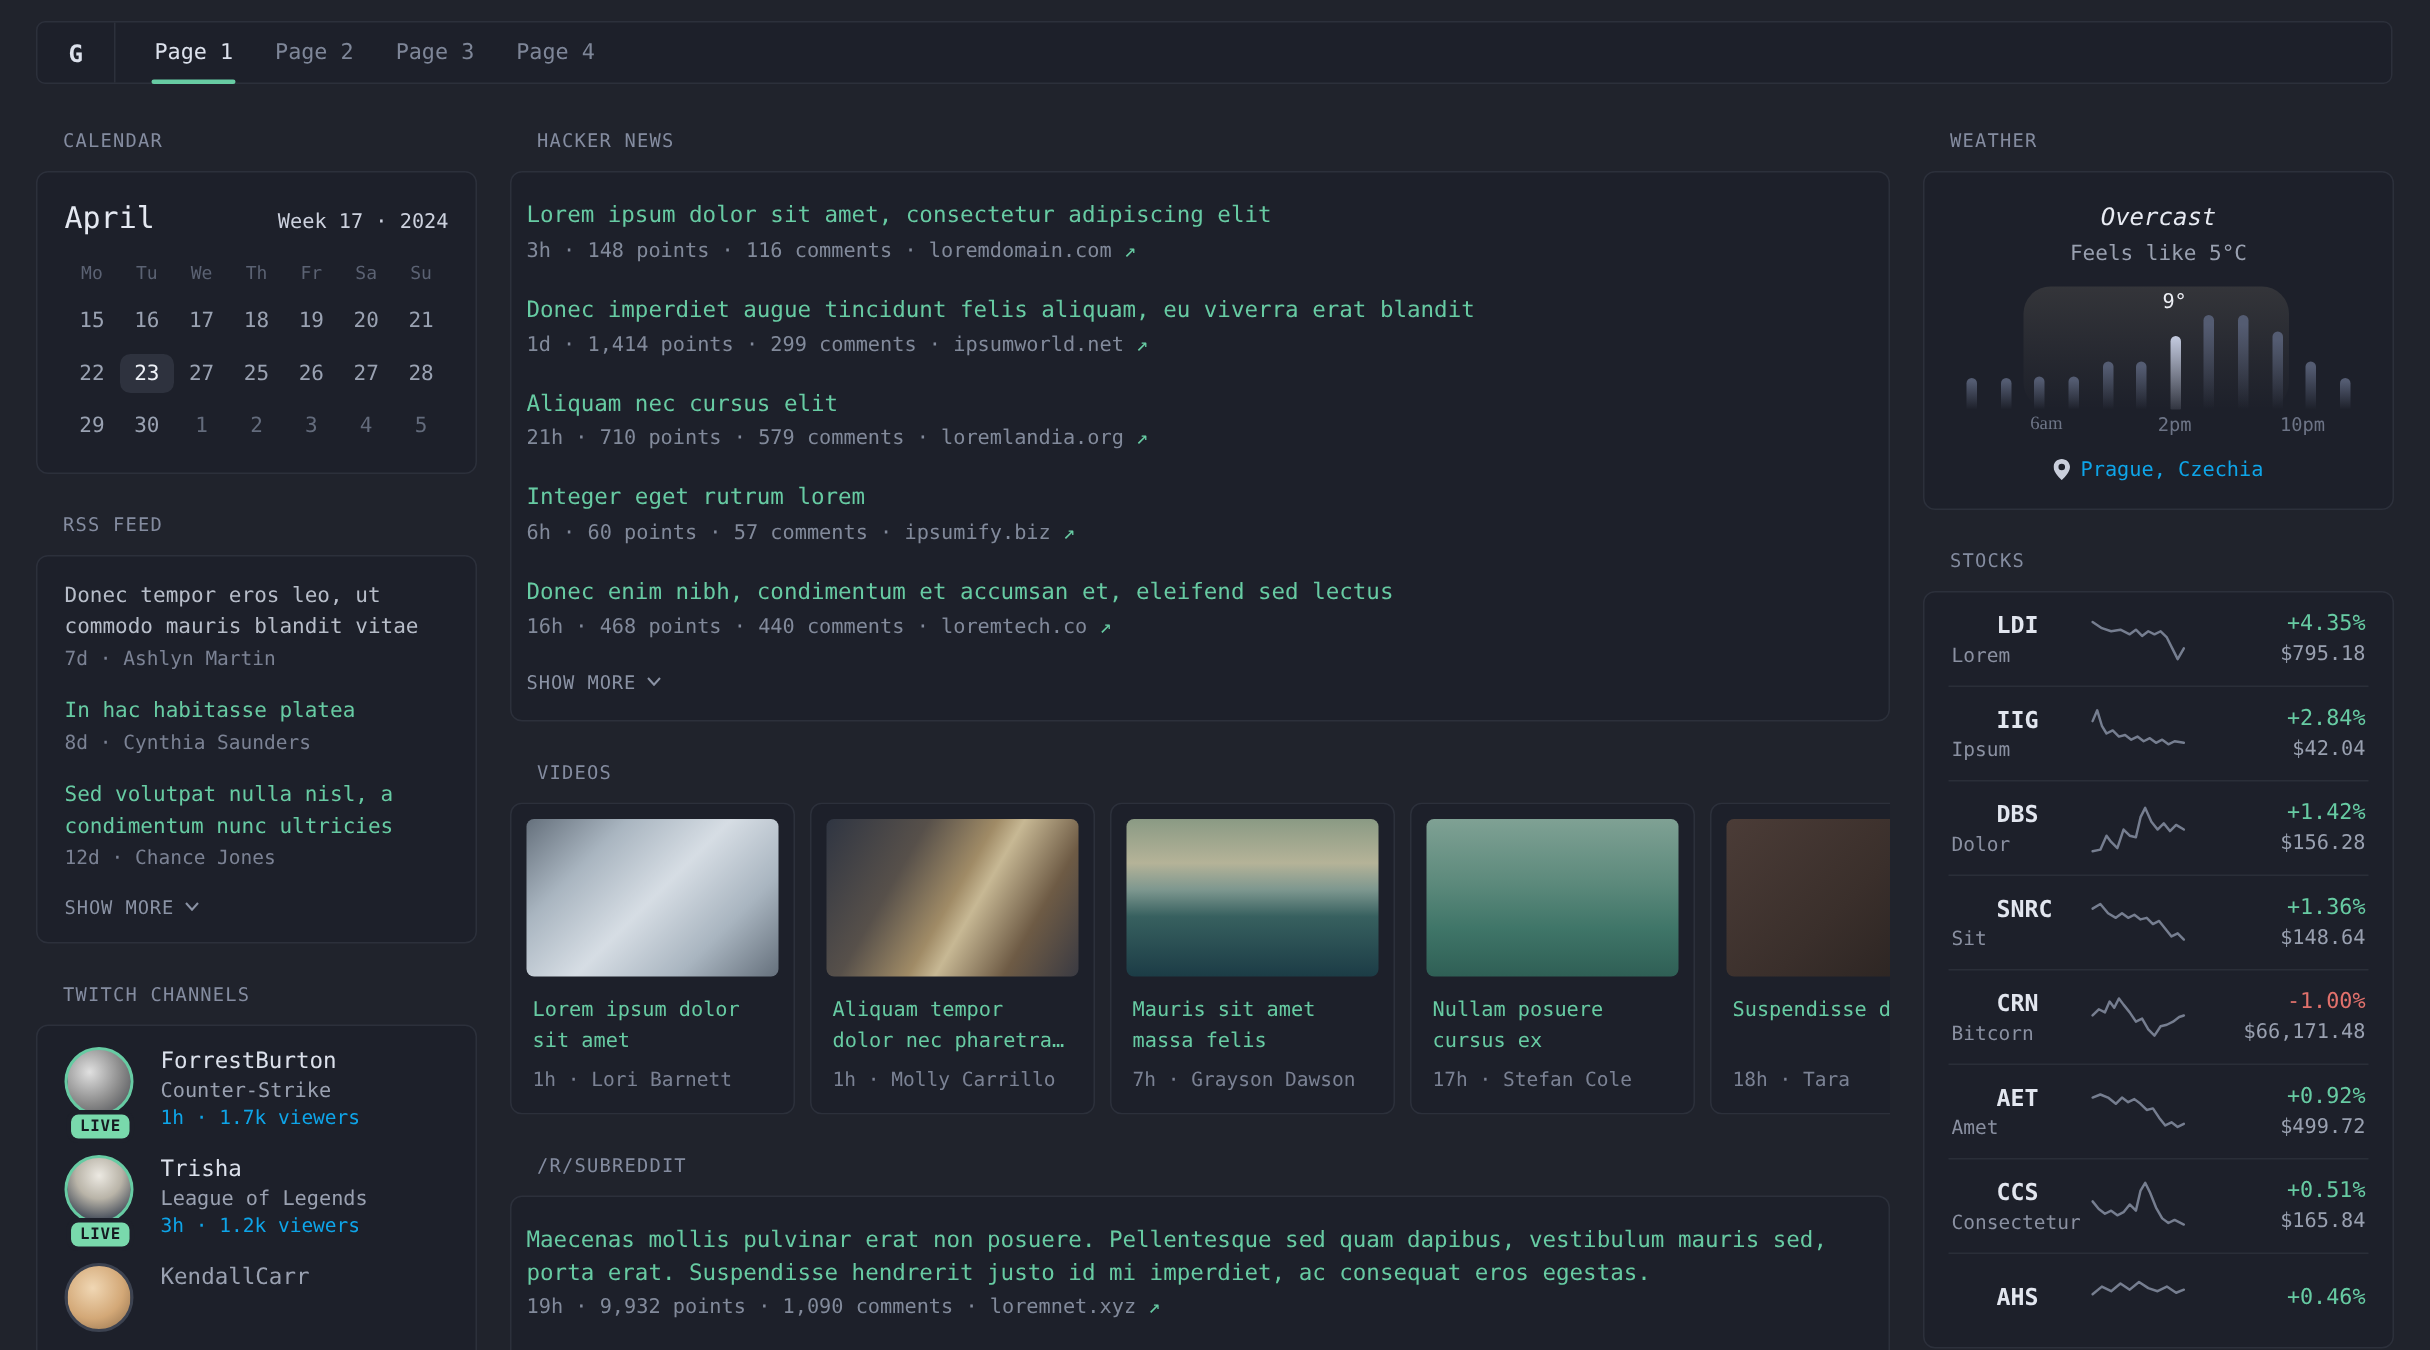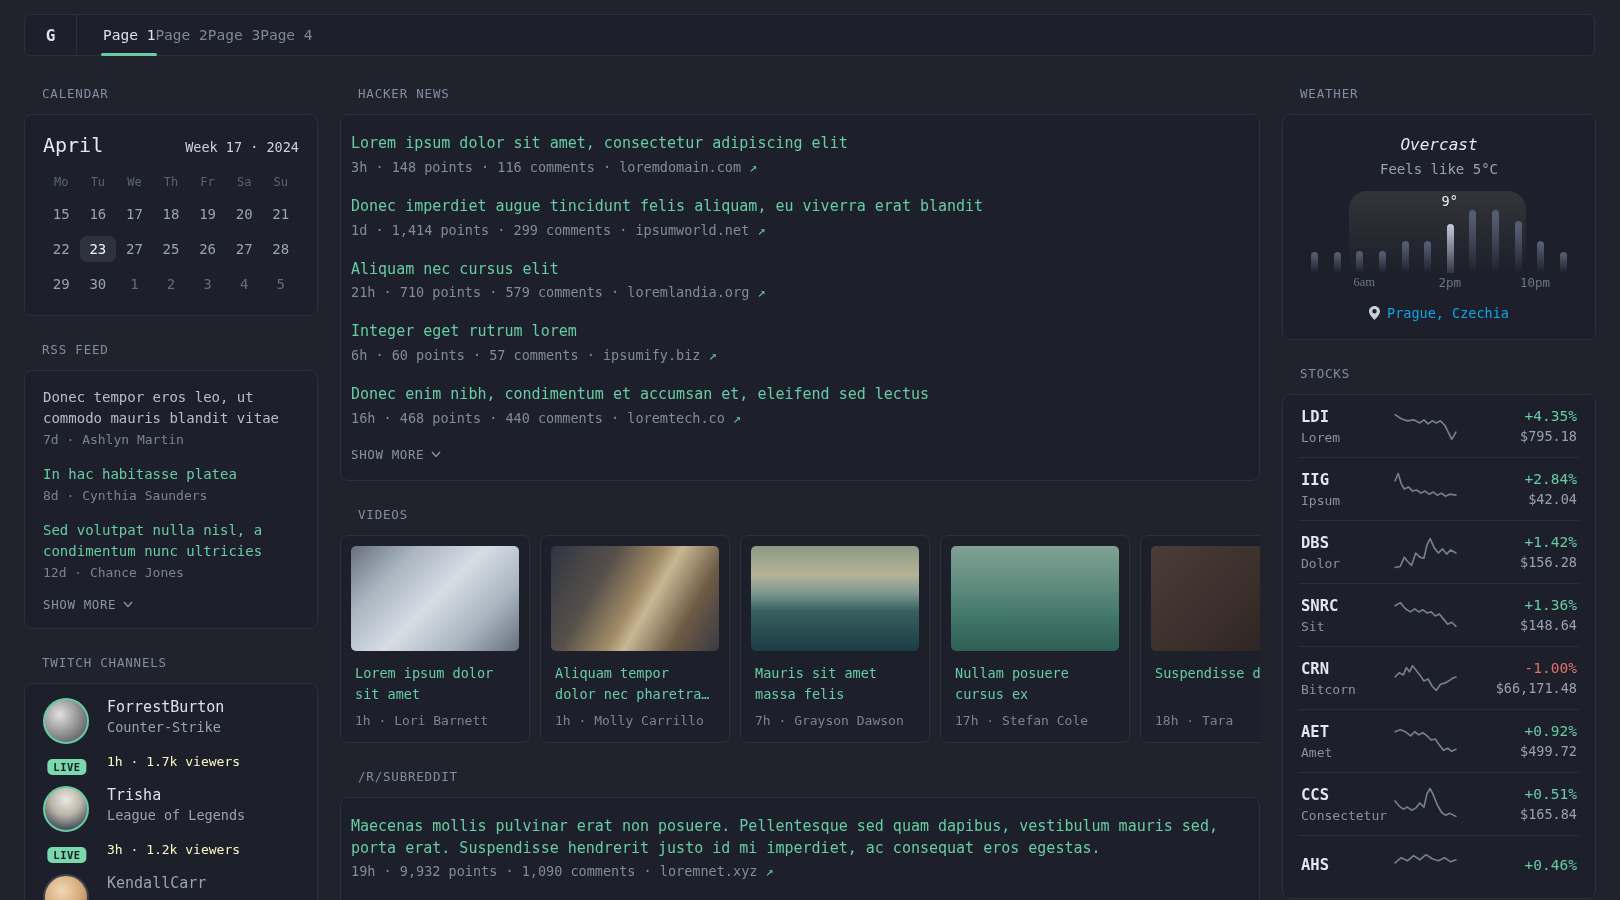--- a/index.html
+++ b/index.html
@@ -23,21 +23,21 @@
     position:relative;
   }
   
   .nav{
     position:absolute;left:24px;top:14px;right:25px;height:42px;
     background:var(--card);border:1px solid var(--border);border-radius:6px;
     display:flex;align-items:stretch;
   }
   .nav-logo{width:52px;display:flex;align-items:center;justify-content:center;
     border-right:1px solid var(--border);color:var(--txt-bright);font-size:16px;font-weight:bold;}
-  .nav-tabs{display:flex;align-items:stretch;padding-left:26px;}
+  .nav-tabs{display:flex;align-items:stretch;gap:28px;padding-left:26px;}
   .tab{display:flex;align-items:center;font-size:14.5px;color:#7e8698;position:relative;cursor:pointer;}
   .tab.active{color:var(--txt-bright);}
   .tab.active::after{content:"";position:absolute;left:-2px;right:-2px;bottom:-1px;height:3px;
     background:var(--green);border-radius:2px;}
   
   .columns{position:absolute;top:72px;left:24px;right:24px;display:flex;gap:22px;}
   .col-left{width:294px;flex:none;}
   .col-mid{width:920px;flex:none;}
   .col-right{flex:1;min-width:0;}
   .section{margin-bottom:26px;}
@@ -69,21 +69,21 @@
   .tw-avatar.offline{border-color:#3c4250;}
   .av-1{background:radial-gradient(circle at 35% 35%, #e0e0e0, #8a8a8a 55%, #42454c);}
   .av-2{background:radial-gradient(circle at 50% 28%, #ece9e2, #b9b4a8 42%, #4e5560 78%);}
   .av-3{background:radial-gradient(circle at 40% 35%, #f0d7b4, #d3a877 55%, #8a6a48);}
   .live-badge{position:absolute;left:50%;bottom:-6px;transform:translateX(-50%);
     background:#79d9ac;color:#161a21;font-size:10.5px;font-weight:bold;letter-spacing:.5px;
     padding:2px 6px;border-radius:5px;box-shadow:0 0 0 3px var(--card);}
   .tw-name{font-size:15px;color:var(--txt-bright);}
   .tw-name.offline{color:#9aa1b1;}
   .tw-game{font-size:13.5px;color:#9aa1b1;margin-top:3px;}
-  .tw-meta{font-size:13px;color:#fef9c3;margin-top:19px;}
+  .tw-meta{font-size:13px;color:#0ea5e9;margin-top:3px;}
   
   .posts{padding:18px 10px;}
   .post{margin-bottom:21px;cursor:pointer;}
   .post-title{font-size:15px;line-height:1.45;color:var(--green);}
   .post-meta{font-size:13.5px;color:#828a9b;margin-top:4px;}
   .arrow{color:var(--green);}
   
   .video-row{display:flex;gap:10px;overflow:hidden;}
   .video-card{width:190px;flex:none;padding:10px 10px 14px 10px;cursor:pointer;}
   .thumb{height:105px;border-radius:5px;margin-bottom:12px;}
@@ -110,21 +110,21 @@
   .t-6am{position:absolute;left:20.8%;transform:translateX(-50%);font-family:Liberation Serif, serif;}
   .t-2pm{position:absolute;left:54.2%;transform:translateX(-50%);}
   .t-10pm{position:absolute;left:87.5%;transform:translateX(-50%);}
   .w-loc{margin-top:14px;font-size:13.5px;color:#0ea5e9;display:flex;justify-content:center;align-items:center;gap:7px;}
   .pin{width:11px;height:14px;}
   
   .stocks{padding:0 16px;}
   .stock-row{display:flex;align-items:center;padding:12px 2px;border-top:1px solid var(--divider);cursor:pointer;}
   .stock-row:first-child{border-top:none;}
   .stock-id{width:92px;flex:none;}
-  .stock-ticker{font-size:15.5px;font-weight:bold;color:#e2e6ef;}
+  .stock-ticker{font-size:15.5px;font-weight:bold;color:#e2e6ef;margin-left:30px;}
   .stock-name{font-size:13px;color:#8a90a1;margin-top:4px;}
   .spark{width:66px;height:38px;flex:none;}
   .spark polyline{fill:none;stroke:#767e90;stroke-width:1.6;stroke-linejoin:round;stroke-linecap:round;}
   .stock-vals{flex:1;text-align:right;}
   .stock-pct{font-size:14.5px;}
   .stock-pct.up{color:var(--green);}
   .stock-pct.down{color:var(--red);}
   .stock-price{font-size:13.5px;color:#99a0b0;margin-top:4px;}
 </style>
 </head>

